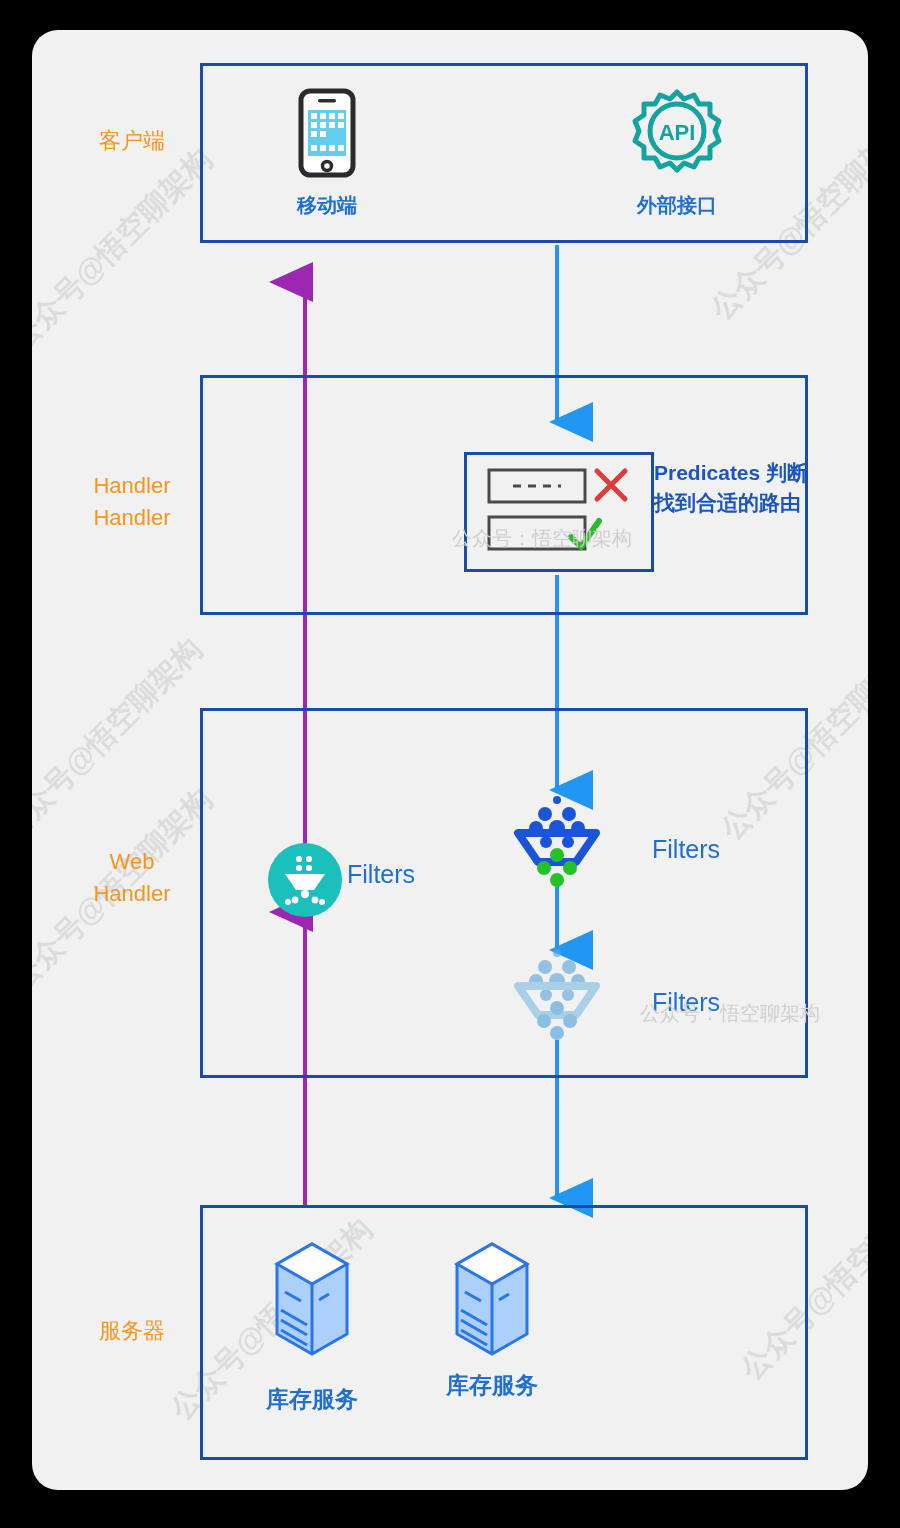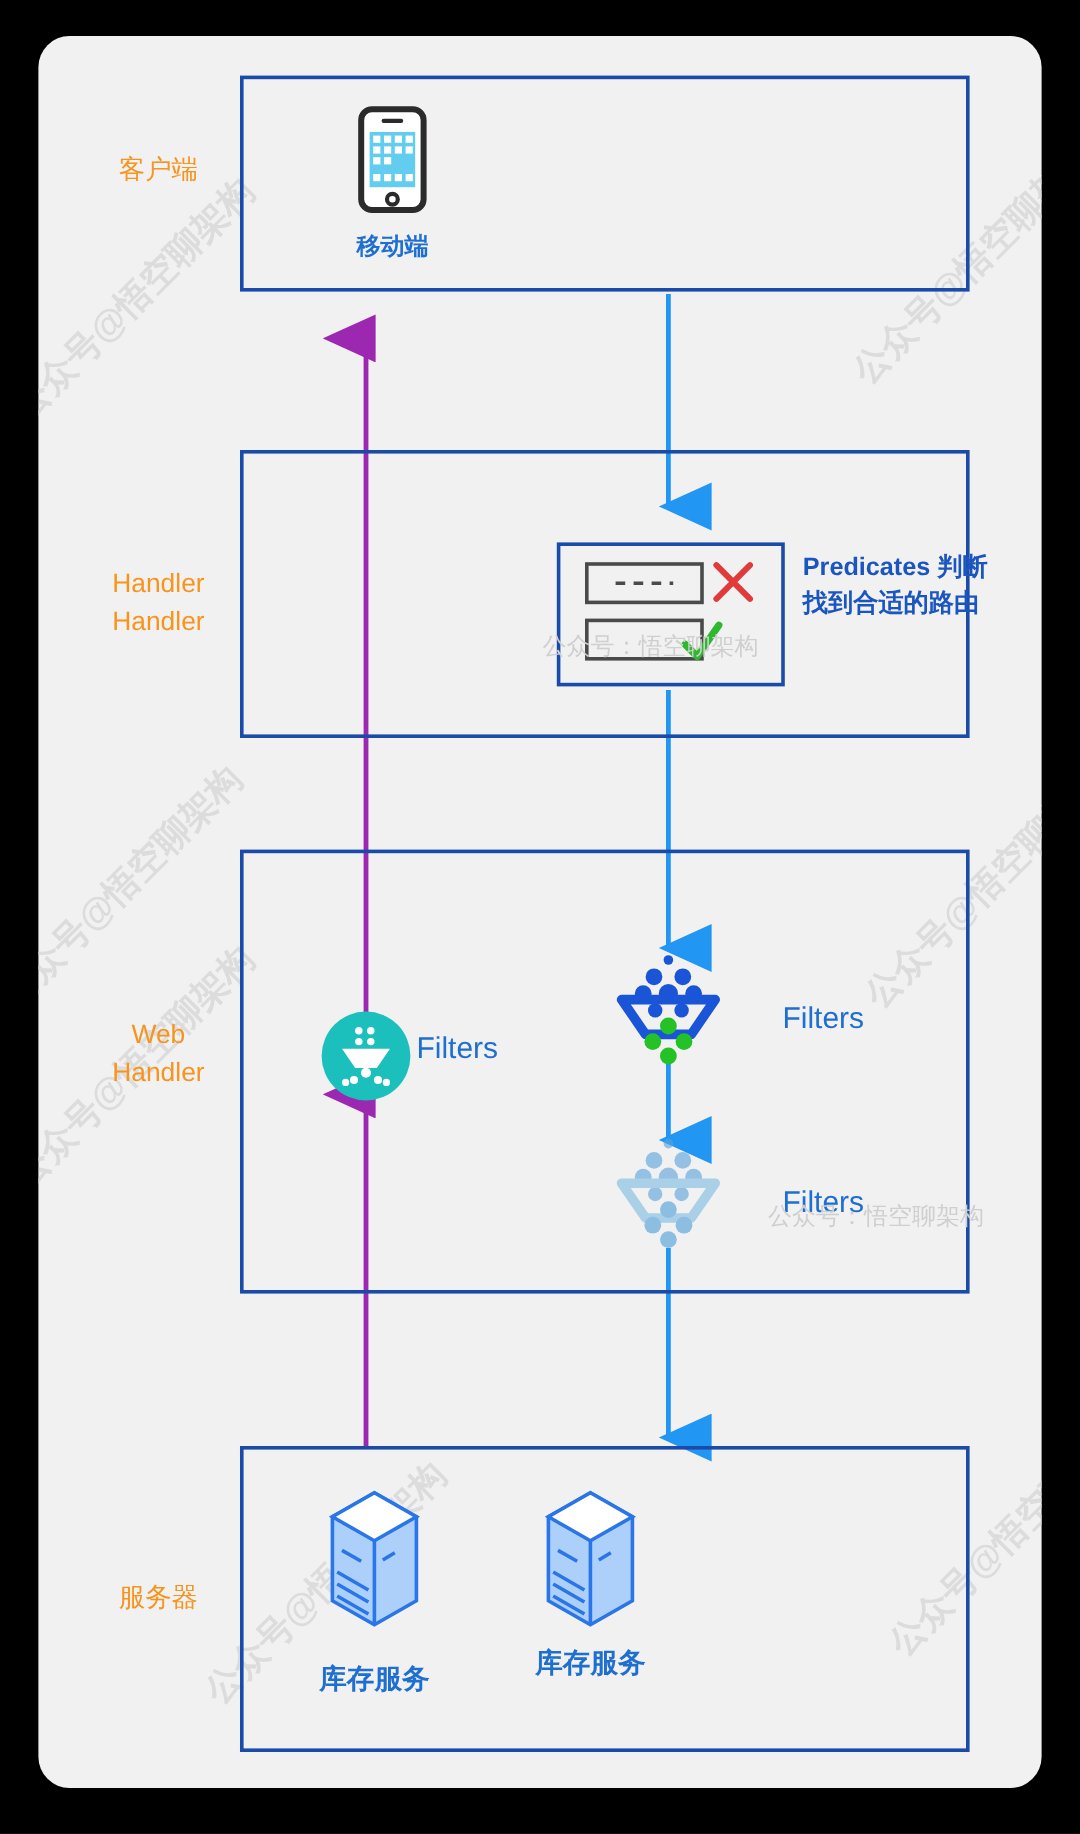--- a/index.html
+++ b/index.html
@@ -97,33 +97,43 @@
             <rect x="23" y="57" width="6" height="6"></rect>
             <rect x="32" y="57" width="6" height="6"></rect>
             <rect x="41" y="57" width="6" height="6"></rect>
         </g>
         <circle cx="30" cy="78" r="4.5" fill="none" stroke="#2b2b2b" stroke-width="3.5"></circle>
       </svg>
       <div class="node-label" style="margin-top:14px;">移动端</div>
     </div>
 
 
+    <div class="col" style="left:570px;top:58px;width:150px;">
+      <svg width="92" height="90" viewBox="0 0 92 90" style="margin:0 auto;">
+        <g fill="none" stroke="#13A3A0" stroke-width="5" stroke-linejoin="round">
+          <path d="M46,4 L53,11 L63,7 L68,16 L79,16 L79,27 L88,33 L84,43 L88,53 L79,59 L79,70 L68,70 L63,79 L53,75 L46,82 L39,75 L29,79 L24,70 L13,70 L13,59 L4,53 L8,43 L4,33 L13,27 L13,16 L24,16 L29,7 L39,11 Z"></path>
+          <circle cx="46" cy="43" r="27"></circle>
+        </g>
+        <text x="46" y="52" text-anchor="middle" font-family="Liberation Sans, sans-serif" font-size="22" font-weight="bold" fill="#13A3A0">API</text>
+      </svg>
+      <div class="node-label" style="margin-top:14px;">外部接口</div>
+    </div>
 
     <div class="band b-handler"></div>
 
     <div class="pred-box" style="left:432px;top:422px;width:190px;height:120px;">
       <svg width="186" height="116" viewBox="0 0 186 116">
         <rect x="22" y="15" width="96" height="32" fill="none" stroke="#4a4a4a" stroke-width="3"></rect>
         <line x1="46" y1="31" x2="94" y2="31" stroke="#4a4a4a" stroke-width="3" stroke-dasharray="8 7"></line>
         <path d="M130,16 L158,44 M158,16 L130,44" stroke="#E03A3A" stroke-width="5" stroke-linecap="round"></path>
         <rect x="22" y="62" width="96" height="32" fill="none" stroke="#4a4a4a" stroke-width="3"></rect>
         <path d="M104,82 L114,92 L132,66" stroke="#2EB82E" stroke-width="6" fill="none" stroke-linecap="round" stroke-linejoin="round"></path>
       </svg>
     </div>
-    <div class="pred-label" style="left:637px;top:428px;">
+    <div class="pred-label" style="left:622px;top:428px;">
       <div>Predicates 判断</div>
       <div>找到合适的路由</div>
     </div>
     <div class="wm-flat" style="left:420px;top:495px;">公众号：悟空聊架构</div>
 
     <div class="band b-web"></div>
 
     <div style="position:absolute;left:235px;top:812px;">
       <svg width="76" height="76" viewBox="0 0 76 76">
         <circle cx="38" cy="38" r="37" fill="#1BBFBB"></circle>

